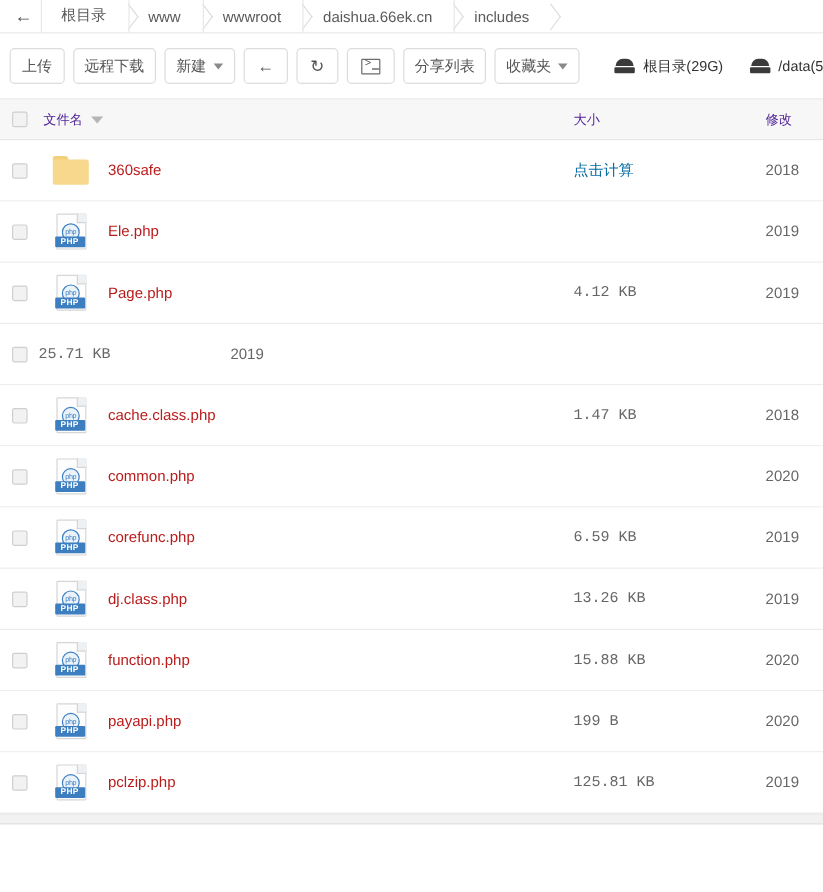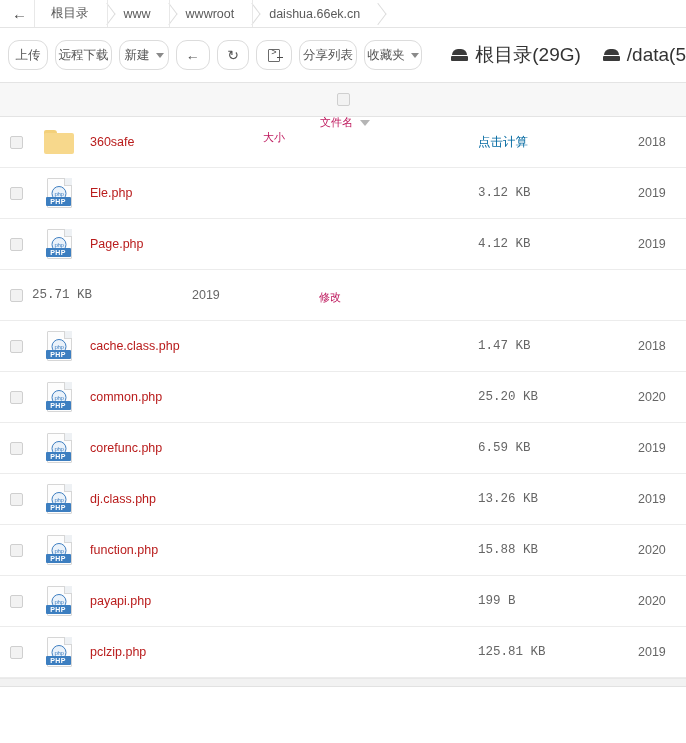--- a/index.html
+++ b/index.html
@@ -62,21 +62,21 @@
     align-items: center;
     padding: 0 0 0 8px;
     border-bottom: 1px solid #e4e4e4;
     background: #fff;
     overflow: hidden;
   }
   .btn {
     height: 30px;
     min-width: 26px;
     border: 1px solid #dcdcdc;
-    border-radius: 11px;
+    border-radius: 4px;
     background: #fff;
     color: #555;
     font-size: 12.5px;
     display: inline-flex;
     align-items: center;
     justify-content: center;
     padding: 0 10px;
     margin-right: 7px;
     white-space: nowrap;
     cursor: default;
@@ -110,21 +110,21 @@
   .term-box::after {
     content: "";
     position: absolute;
     left: 8px; bottom: 3px;
     width: 6px; height: 1px;
     background: #4a4a4a;
   }
   .disk {
     display: inline-flex;
     align-items: center;
-    font-size: 19px;
+    font-size: 12px;
     color: #333;
     margin-left: 22px;
     white-space: nowrap;
   }
   .disk-ico {
     width: 17px; height: 12px;
     margin-right: 7px;
     position: relative;
     flex: 0 0 auto;
   }
@@ -143,22 +143,21 @@
 
   
   .table { width: 686px; }
   .thead {
     height: 34px;
     display: flex;
     align-items: center;
     background: #f7f7f7;
     border-bottom: 1px solid #e4e4e4;
     font-size: 11px;
-    color: #be185d;
-    flex-direction: column;
+    color: #4c1d95;
   }
   .row {
     height: 51px;
     display: flex;
     align-items: center;
     border-bottom: 1px solid #ececec;
     font-size: 12.5px;
     color: #666;
     background:#fff;
   }
@@ -274,20 +273,24 @@
         <span class="sep"></span>
       </div>
       <div class="crumb">
         <span>wwwroot</span>
         <span class="sep"></span>
       </div>
       <div class="crumb">
         <span>daishua.66ek.cn</span>
         <span class="sep"></span>
       </div>
+      <div class="crumb">
+        <span>includes</span>
+        <span class="sep"></span>
+      </div>
     </div>
   </div>
 
   <div class="toolbar">
     <div class="btn">
       <span>上传</span>
     </div>
     <div class="btn">
       <span>远程下载</span>
     </div>
@@ -368,21 +371,20 @@
           <div class="c-name">
             <div class="ico-wrap">
               <span class="phpfile">
                 <i class="fold"></i>
                 <span class="circle">php</span>
                 <span class="band">PHP</span>
               </span>
             </div>
             <span class="fname">Ele.php</span>
           </div>
-          <div class="c-size"><span>3.12 KB</span></div>
           <div class="c-time">2019</div>
         </div>
         <div class="row">
           <div class="c-check">
             <span class="chk"></span>
           </div>
           <div class="c-name">
             <div class="ico-wrap">
               <span class="phpfile">
                 <i class="fold"></i>
@@ -426,21 +428,20 @@
           <div class="c-name">
             <div class="ico-wrap">
               <span class="phpfile">
                 <i class="fold"></i>
                 <span class="circle">php</span>
                 <span class="band">PHP</span>
               </span>
             </div>
             <span class="fname">common.php</span>
           </div>
-          <div class="c-size"><span>25.20 KB</span></div>
           <div class="c-time">2020</div>
         </div>
         <div class="row">
           <div class="c-check">
             <span class="chk"></span>
           </div>
           <div class="c-name">
             <div class="ico-wrap">
               <span class="phpfile">
                 <i class="fold"></i>

